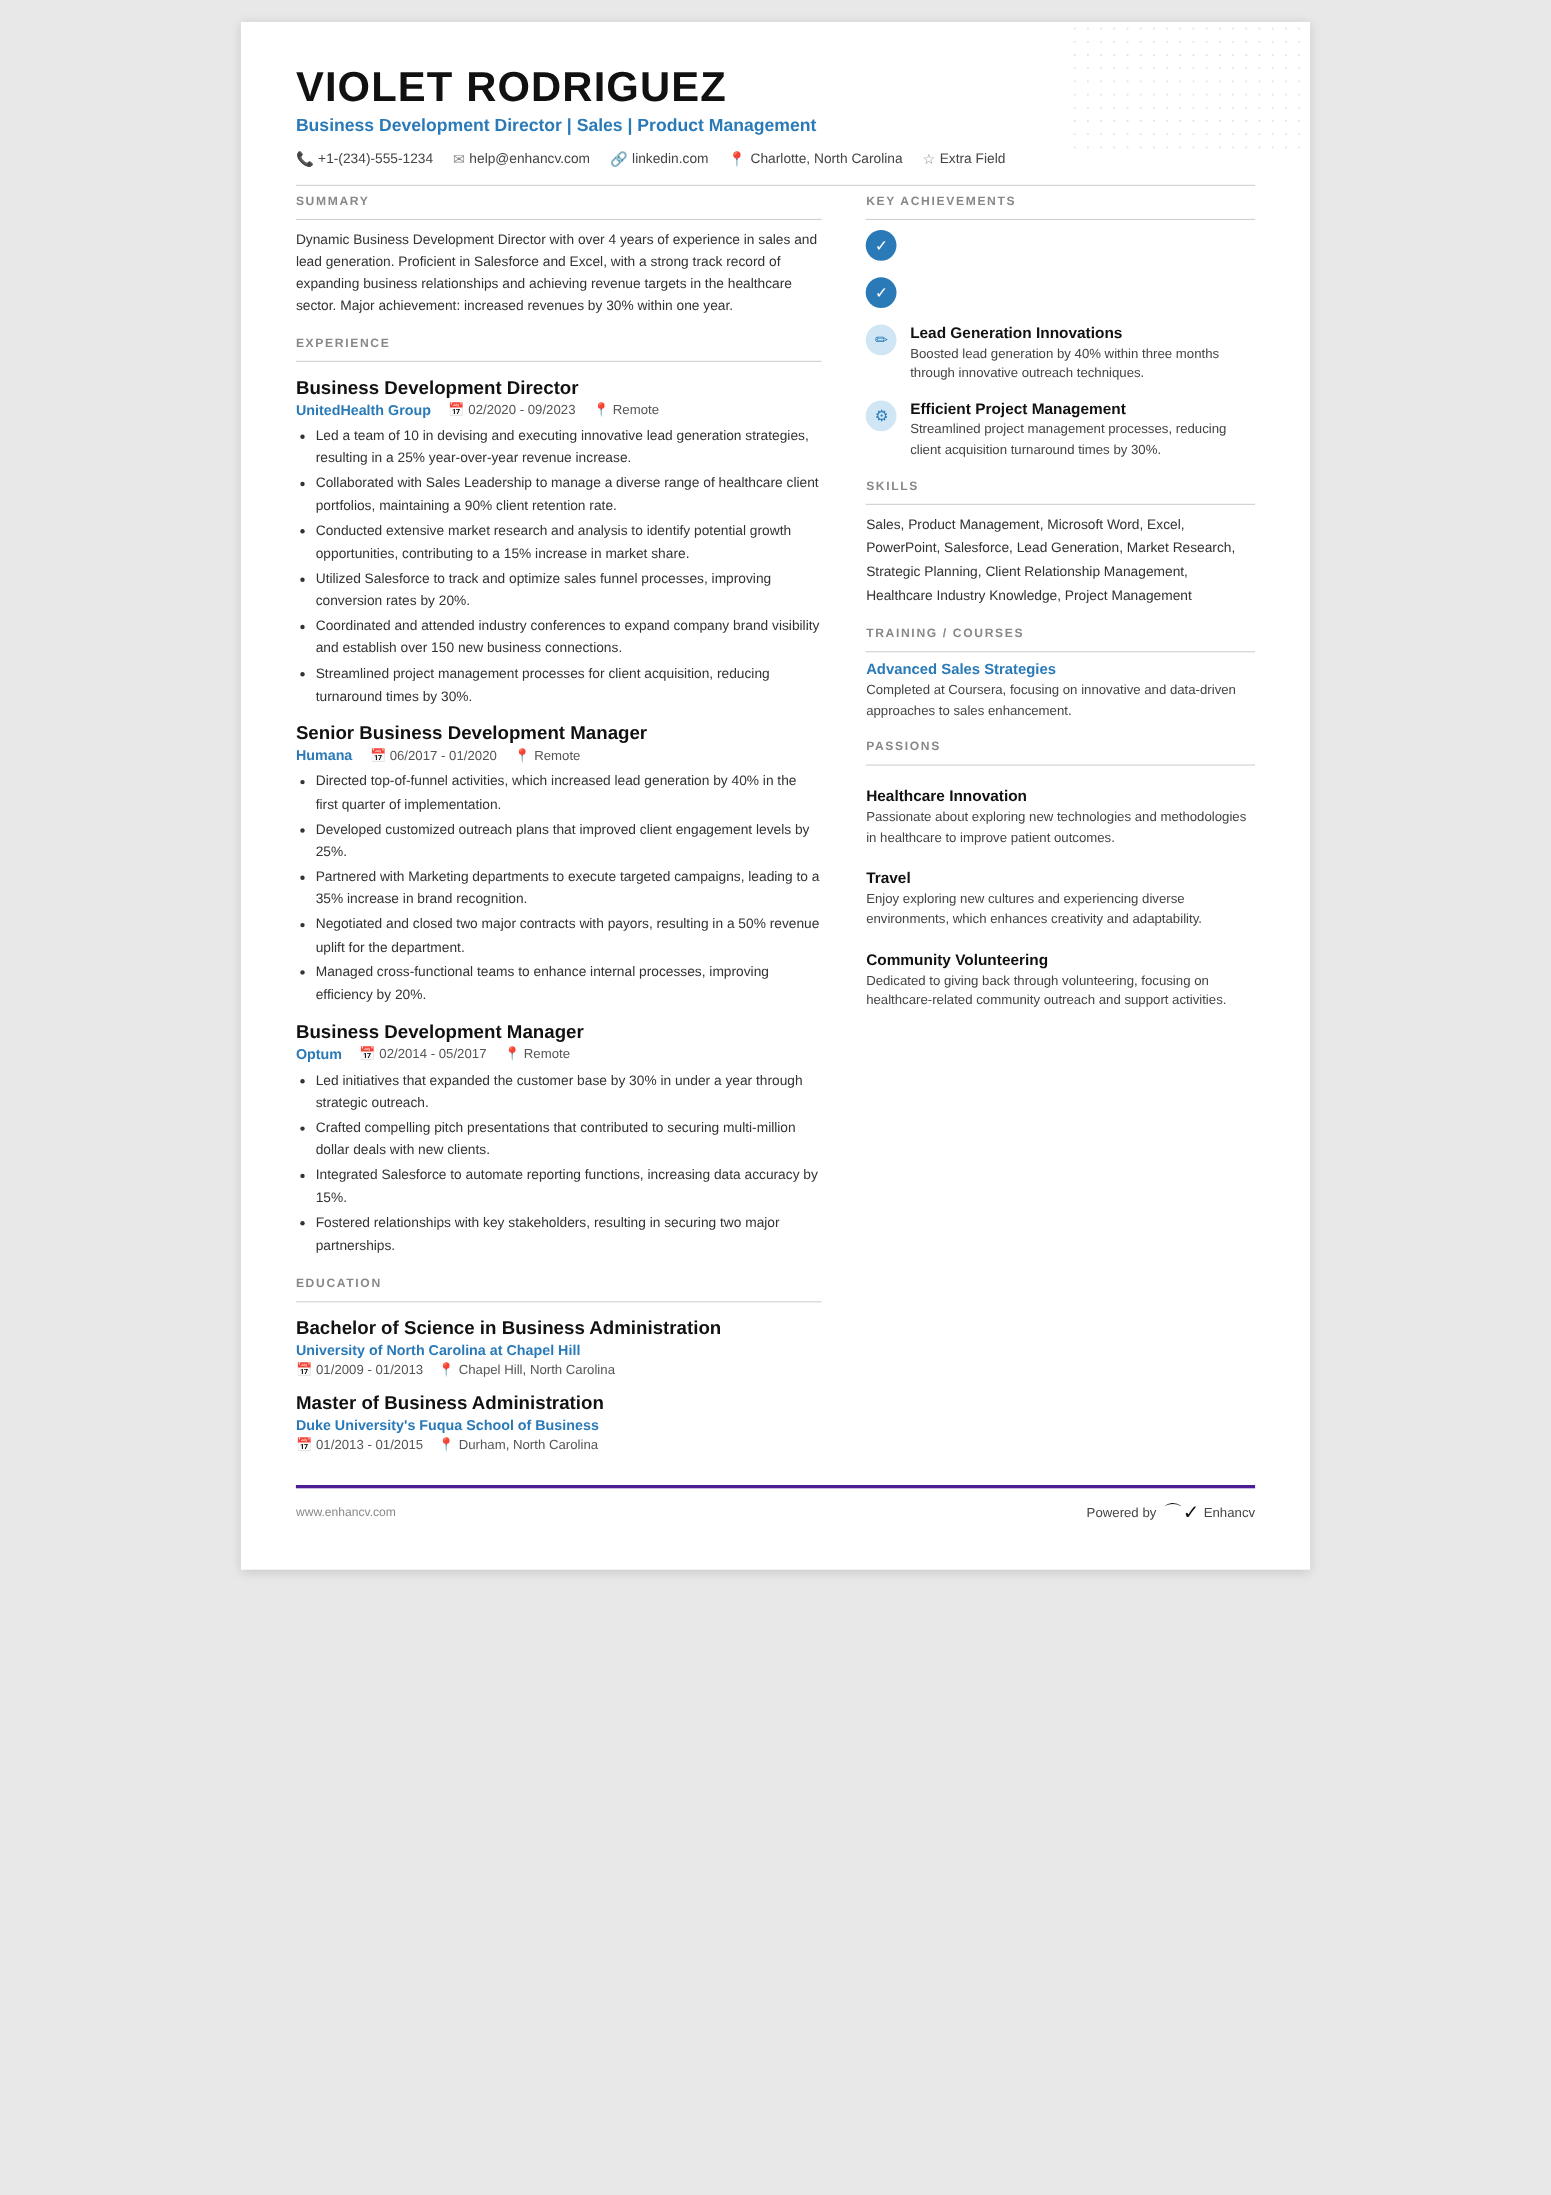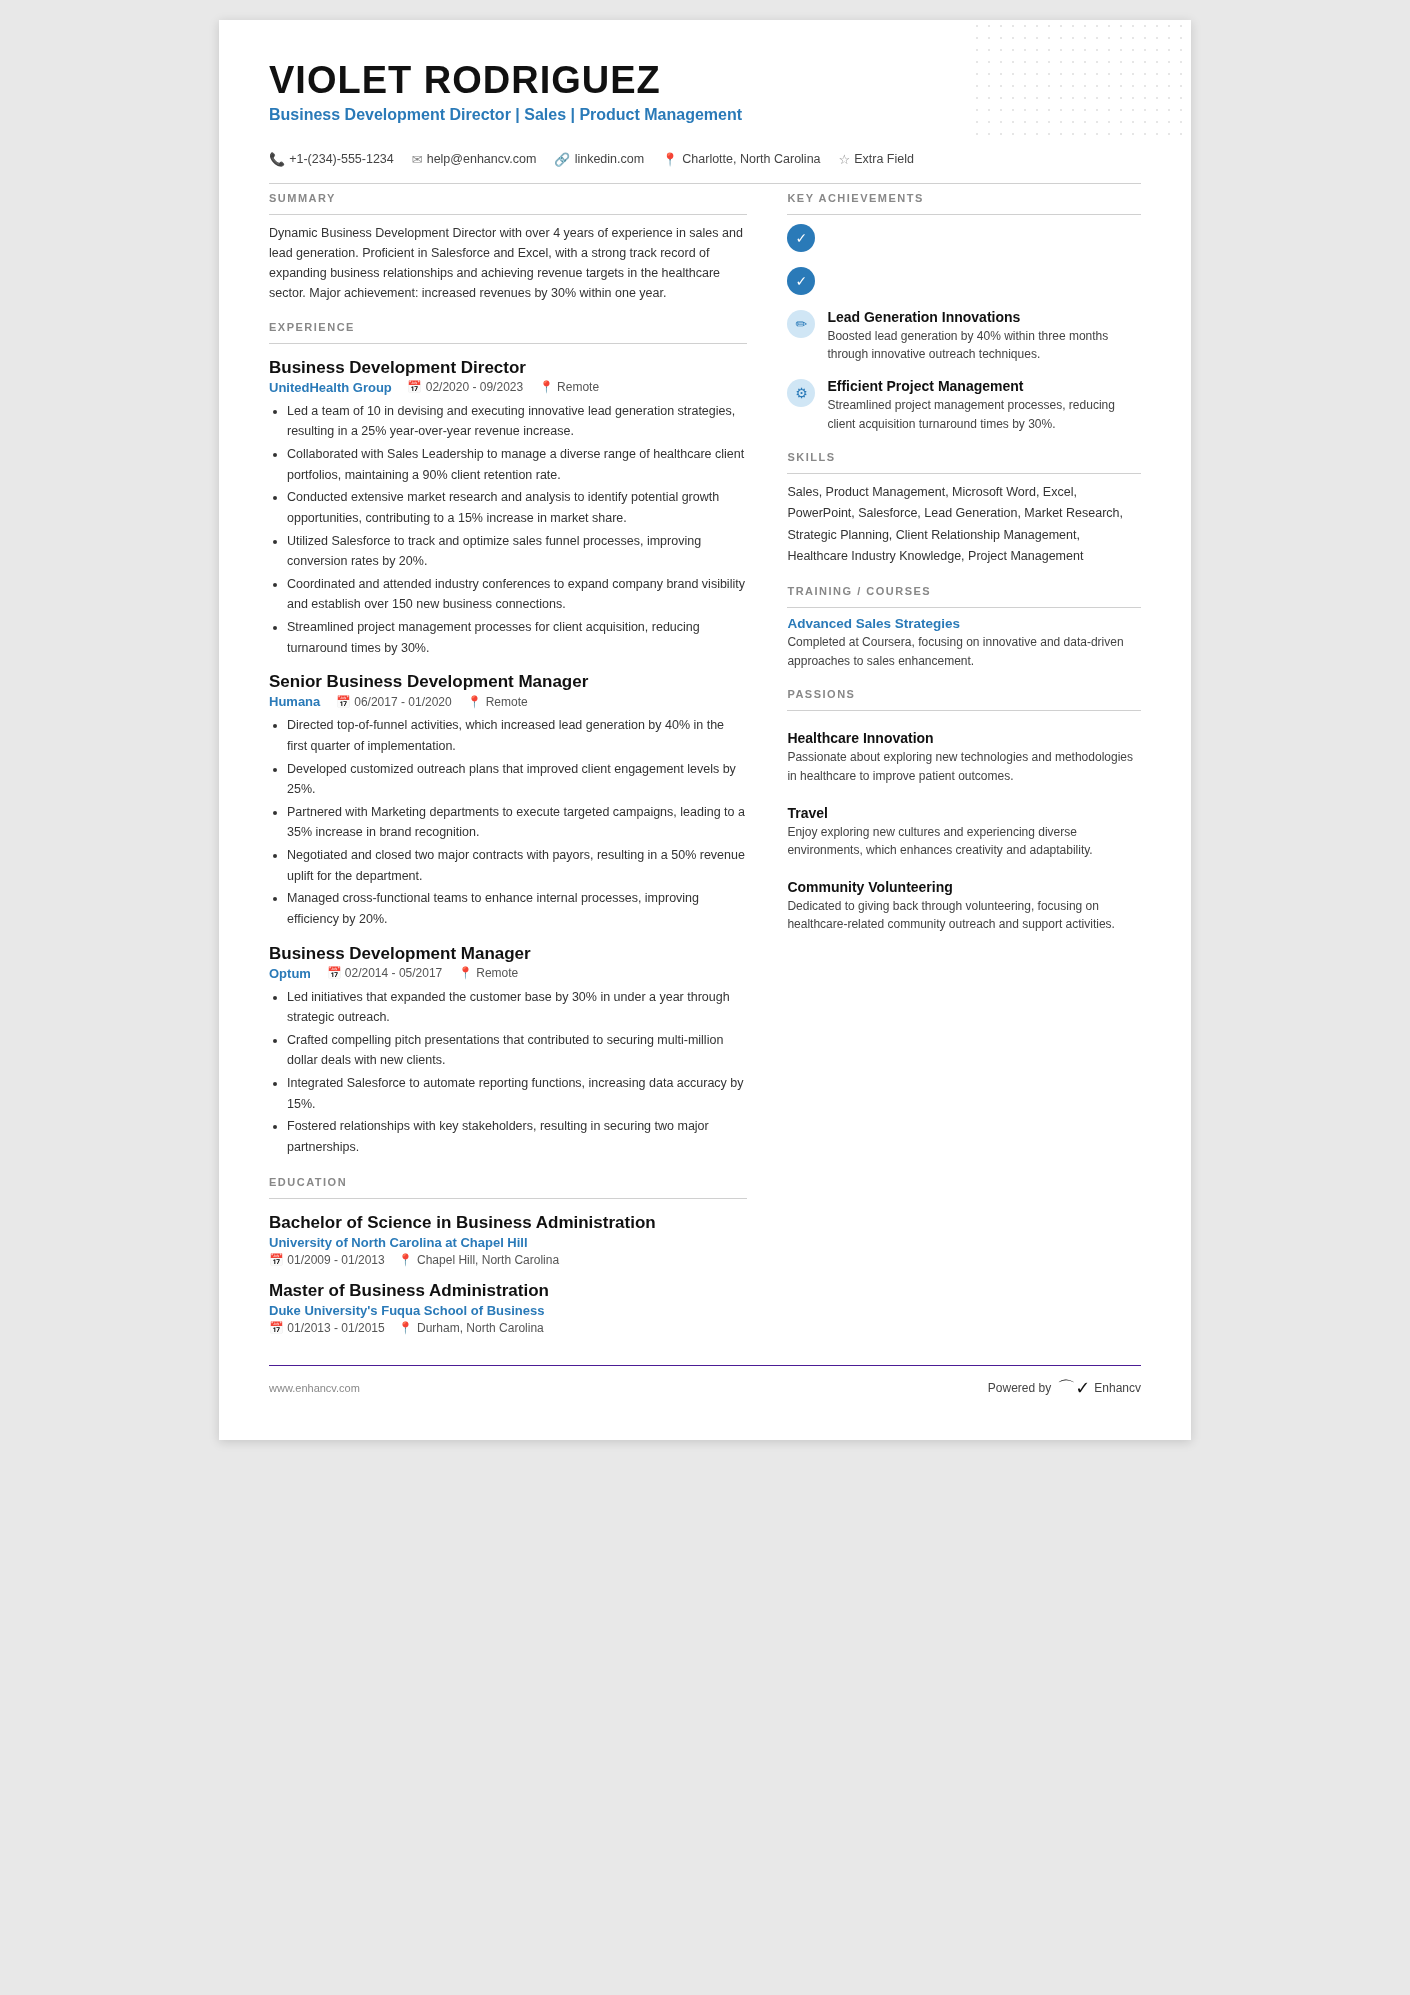--- a/index.html
+++ b/index.html
@@ -37,21 +37,21 @@
       font-weight: 900;
       color: #111;
       letter-spacing: 1px;
       line-height: 1.1;
     }
     .title-line {
       font-size: 16px;
       color: #2a7ab8;
       font-weight: 600;
       margin-top: 4px;
-      margin-bottom: 28px;
+      margin-bottom: 13px;
     }
     .contact-bar {
       display: flex;
       flex-wrap: wrap;
       gap: 18px;
       font-size: 12.5px;
       color: #444;
       align-items: center;
       margin-bottom: 4px;
     }
@@ -222,21 +222,21 @@
       color: #444;
       line-height: 1.55;
     }
 
     .footer-bar {
       display: flex;
       justify-content: space-between;
       align-items: center;
       margin-top: 30px;
       padding-top: 10px;
-      border-top: 1px solid #4c1d95;
+      border-top: 3px solid #4c1d95;
       font-size: 11px;
       color: #888;
     }
     .footer-logo {
       display: flex;
       align-items: center;
       gap: 6px;
       font-size: 12px;
       color: #444;
     }

